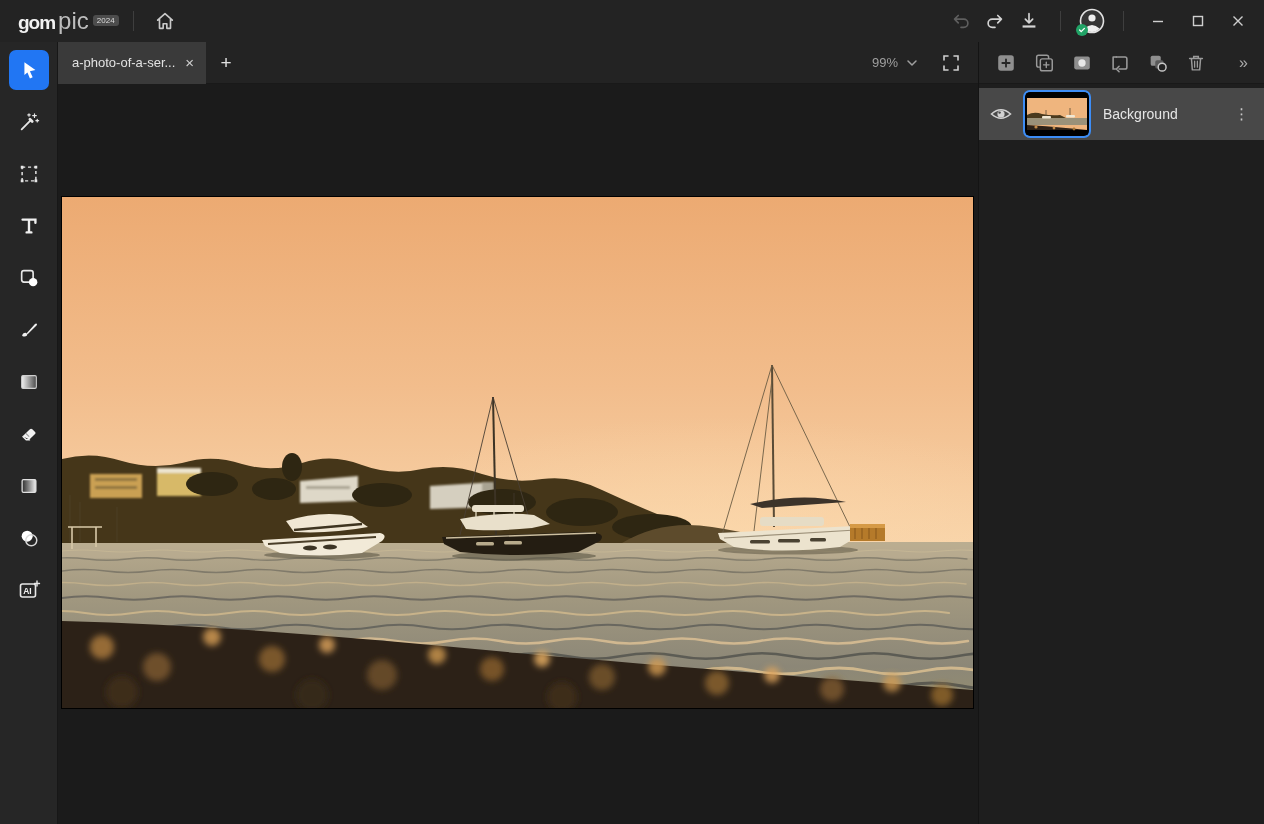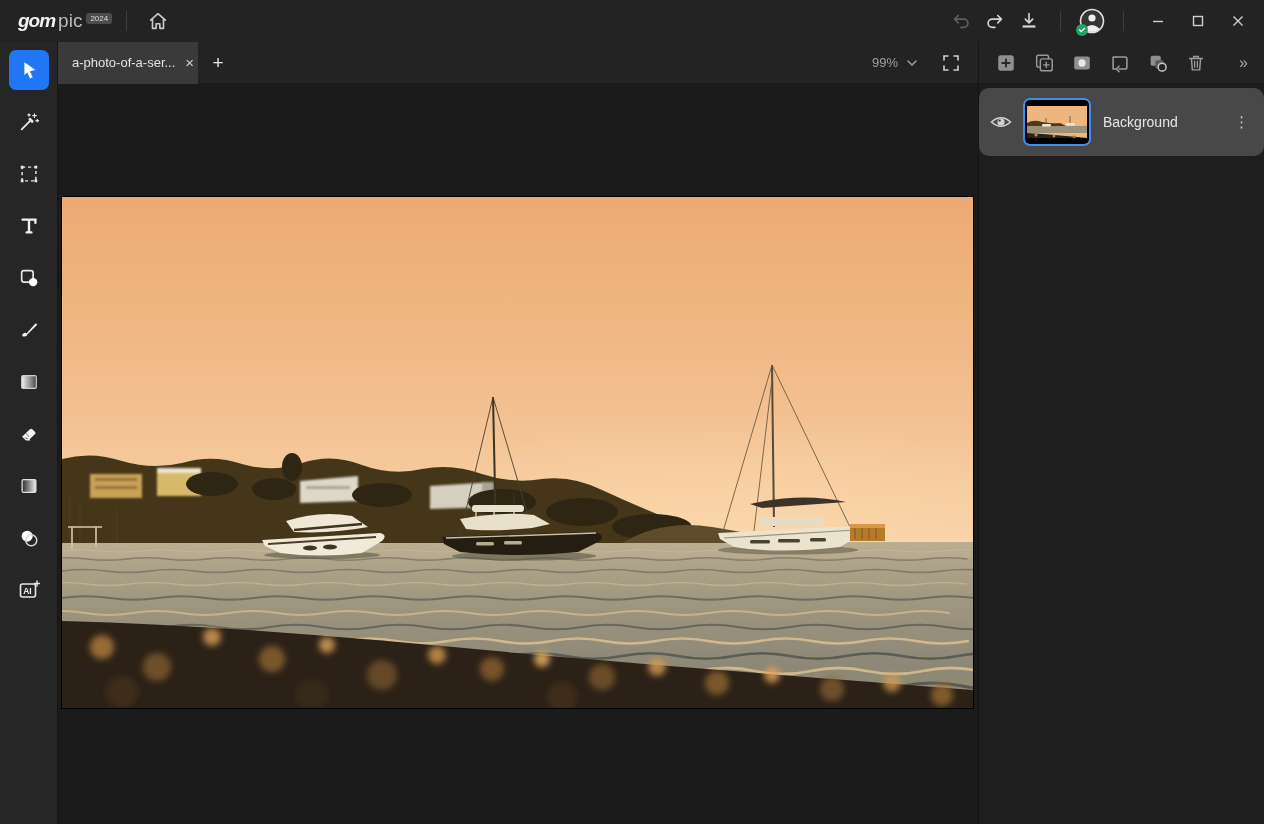--- a/index.html
+++ b/index.html
@@ -4,22 +4,22 @@
 <style>
   * { margin:0; padding:0; box-sizing:border-box; }
   html,body { width:1264px; height:824px; overflow:hidden; background:#1c1c1c;
               font-family:"Liberation Sans", sans-serif; }
   .window { width:1264px; height:824px; display:flex; flex-direction:column; }
 
   
   .titlebar { height:42px; background:#232323; display:flex; align-items:center;
               flex-shrink:0; color:#c3c3c3; }
   .logo { display:flex; align-items:baseline; margin-left:18px; cursor:default; }
-  .logo .gom { font-weight:bold; font-style:italic; color:#f2f2f2; font-size:19px; letter-spacing:-1px;}
-  .logo .pic { color:#bdbdbd; font-size:19px; margin-left:3px; font-weight:300;}
+  .logo .gom { font-weight:bold; color:#f2f2f2; font-size:19px; letter-spacing:-1px;}
+  .logo .pic { color:#bdbdbd; font-size:24px; margin-left:3px; font-weight:300;}
   .logo .badge { background:#4c4c4c; color:#dcdcdc; font-size:8px; border-radius:3px;
                  padding:1px 4px; margin-left:4px; transform:translateY(-6px); display:inline-block;}
   .tb-sep { width:1px; height:20px; background:#3e3e3e; margin:0 14px; }
   .tb-btn { width:34px; height:34px; display:flex; align-items:center; justify-content:center;
             border-radius:5px; cursor:pointer; }
   .menu { display:flex; align-items:center; }
   .menu-item { font-size:14px; color:#b9b9b9; padding:6px 14px; margin:0 6px; cursor:pointer; border-radius:4px;}
   .spacer { flex:1; }
   .winctl { display:flex; align-items:center; margin-right:6px; }
   .winbtn { width:40px; height:34px; display:flex; align-items:center; justify-content:center; cursor:pointer;}
@@ -34,21 +34,21 @@
   .toolbar { width:58px; background:#262626; border-right:1px solid #171717;
              display:flex; flex-direction:column; align-items:center; padding-top:8px; flex-shrink:0;}
   .tool { width:40px; height:40px; margin-bottom:12px; border-radius:7px; display:flex;
           align-items:center; justify-content:center; cursor:pointer; }
   .tool.active { background:#2176f3; }
 
   
   .center { flex:1; display:flex; flex-direction:column; min-width:0; }
   .tabbar { height:42px; background:#232323; display:flex; align-items:center; flex-shrink:0;
             border-bottom:1px solid #191919;}
-  .tab { height:42px; background:#3a3a3a; display:flex; align-items:center; padding:0 4px 0 14px;
+  .tab { height:42px; background:#3a3a3a; display:flex; align-items:center; padding:0 12px 0 14px;
          cursor:pointer; max-width:170px;}
   .tab-title { color:#e2e2e2; font-size:13px; white-space:nowrap; overflow:hidden; }
   .tab-close { color:#cfcfcf; font-size:15px; margin-left:10px; cursor:pointer; }
   .newtab { width:40px; height:42px; display:flex; align-items:center; justify-content:center;
             color:#e0e0e0; font-size:19px; cursor:pointer; }
   .zoomctl { display:flex; align-items:center; margin-right:14px; cursor:pointer;}
   .zoom-val { color:#9f9f9f; font-size:13px; }
   .fitbtn { width:34px; height:34px; display:flex; align-items:center; justify-content:center;
             margin-right:10px; cursor:pointer;}
 
@@ -58,22 +58,22 @@
   .photo svg { display:block; }
 
   
   .rpanel { width:286px; background:#1e1e1e; border-left:1px solid #141414; display:flex;
             flex-direction:column; flex-shrink:0;}
   .rtoolbar { height:42px; background:#232323; display:flex; align-items:center; padding:0 10px 0 12px;
               flex-shrink:0; border-bottom:1px solid #191919;}
   .ricon { width:30px; height:30px; display:flex; align-items:center; justify-content:center;
            margin-right:8px; border-radius:5px; cursor:pointer;}
   .collapse { margin-left:auto; color:#a9a9a9; font-size:16px; cursor:pointer; padding:4px 6px;}
-  .layer-row { height:68px; background:#484848; margin-top:4px; display:flex; align-items:center;
-               cursor:pointer; flex-shrink:0;border-radius:10px;}
+  .layer-row { height:52px; background:#484848; margin-top:4px; display:flex; align-items:center;
+               cursor:pointer; flex-shrink:0;}
   .eye { width:44px; display:flex; align-items:center; justify-content:center; cursor:pointer;}
   .thumb { width:68px; height:48px; border:2px solid #3d8df5; border-radius:7px; background:#000;
            overflow:hidden; display:flex; align-items:center; justify-content:center; flex-shrink:0;}
   .layer-name { color:#e6e6e6; font-size:14px; margin-left:12px; flex:1; }
   .layer-menu { color:#c9c9c9; font-size:15px; padding:0 14px; cursor:pointer; letter-spacing:1px;}
 </style>
 </head>
 <body>
 
 <div class="window">

